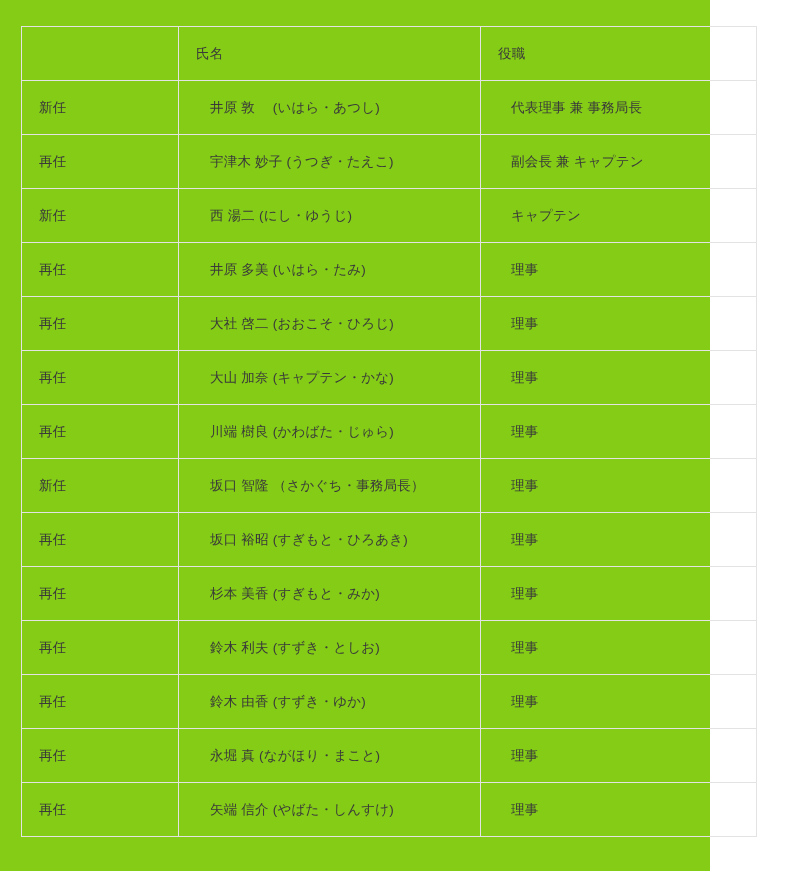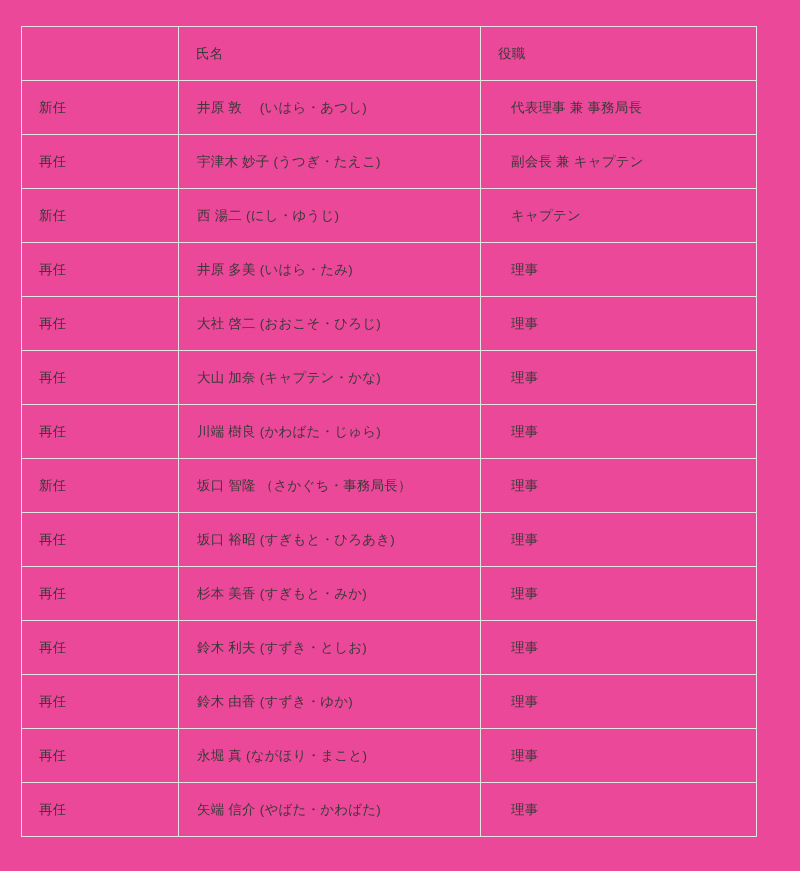--- a/index.html
+++ b/index.html
@@ -9,23 +9,23 @@
   }
   body {
     width: 800px;
     height: 871px;
     font-family: "Liberation Sans", sans-serif;
     color: #333333;
     -webkit-font-smoothing: antialiased;
   }
   .page {
     position: relative;
-    width: 800px;
+    width: 710px;
     height: 871px;
-    background: #ec4899;
+    background: #84cc16;
     box-sizing: border-box;
     padding: 26px 0 0 0;
   }
   .table-wrap {
     margin: 0 44px 0 21px;
   }
   table.roster {
     width: 735px;
     border-collapse: collapse;
     table-layout: fixed;
@@ -48,21 +48,21 @@
     white-space: nowrap;
     overflow: hidden;
   }
   table.roster thead th {
     color: #3a3a3a;
   }
   table.roster tbody td.status-cell {
     padding-left: 17px;
   }
   table.roster tbody td.name-cell {
-    padding-left: 18px;
+    padding-left: 31px;
   }
   table.roster tbody td.role-cell {
     padding-left: 30px;
   }
 </style>
 </head>
 <body>
 
 <div class="page">
   <div class="table-wrap">
@@ -140,19 +140,19 @@
           <td class="name-cell">鈴木 由香 (すずき・ゆか)</td>
           <td class="role-cell">理事</td>
         </tr>
         <tr>
           <td class="status-cell">再任</td>
           <td class="name-cell">永堀 真 (ながほり・まこと)</td>
           <td class="role-cell">理事</td>
         </tr>
         <tr>
           <td class="status-cell">再任</td>
-          <td class="name-cell">矢端 信介 (やばた・かわばた)</td>
+          <td class="name-cell">矢端 信介 (やばた・しんすけ)</td>
           <td class="role-cell">理事</td>
         </tr>
       </tbody>
     </table>
   </div>
 </div>
 
 </body></html>

